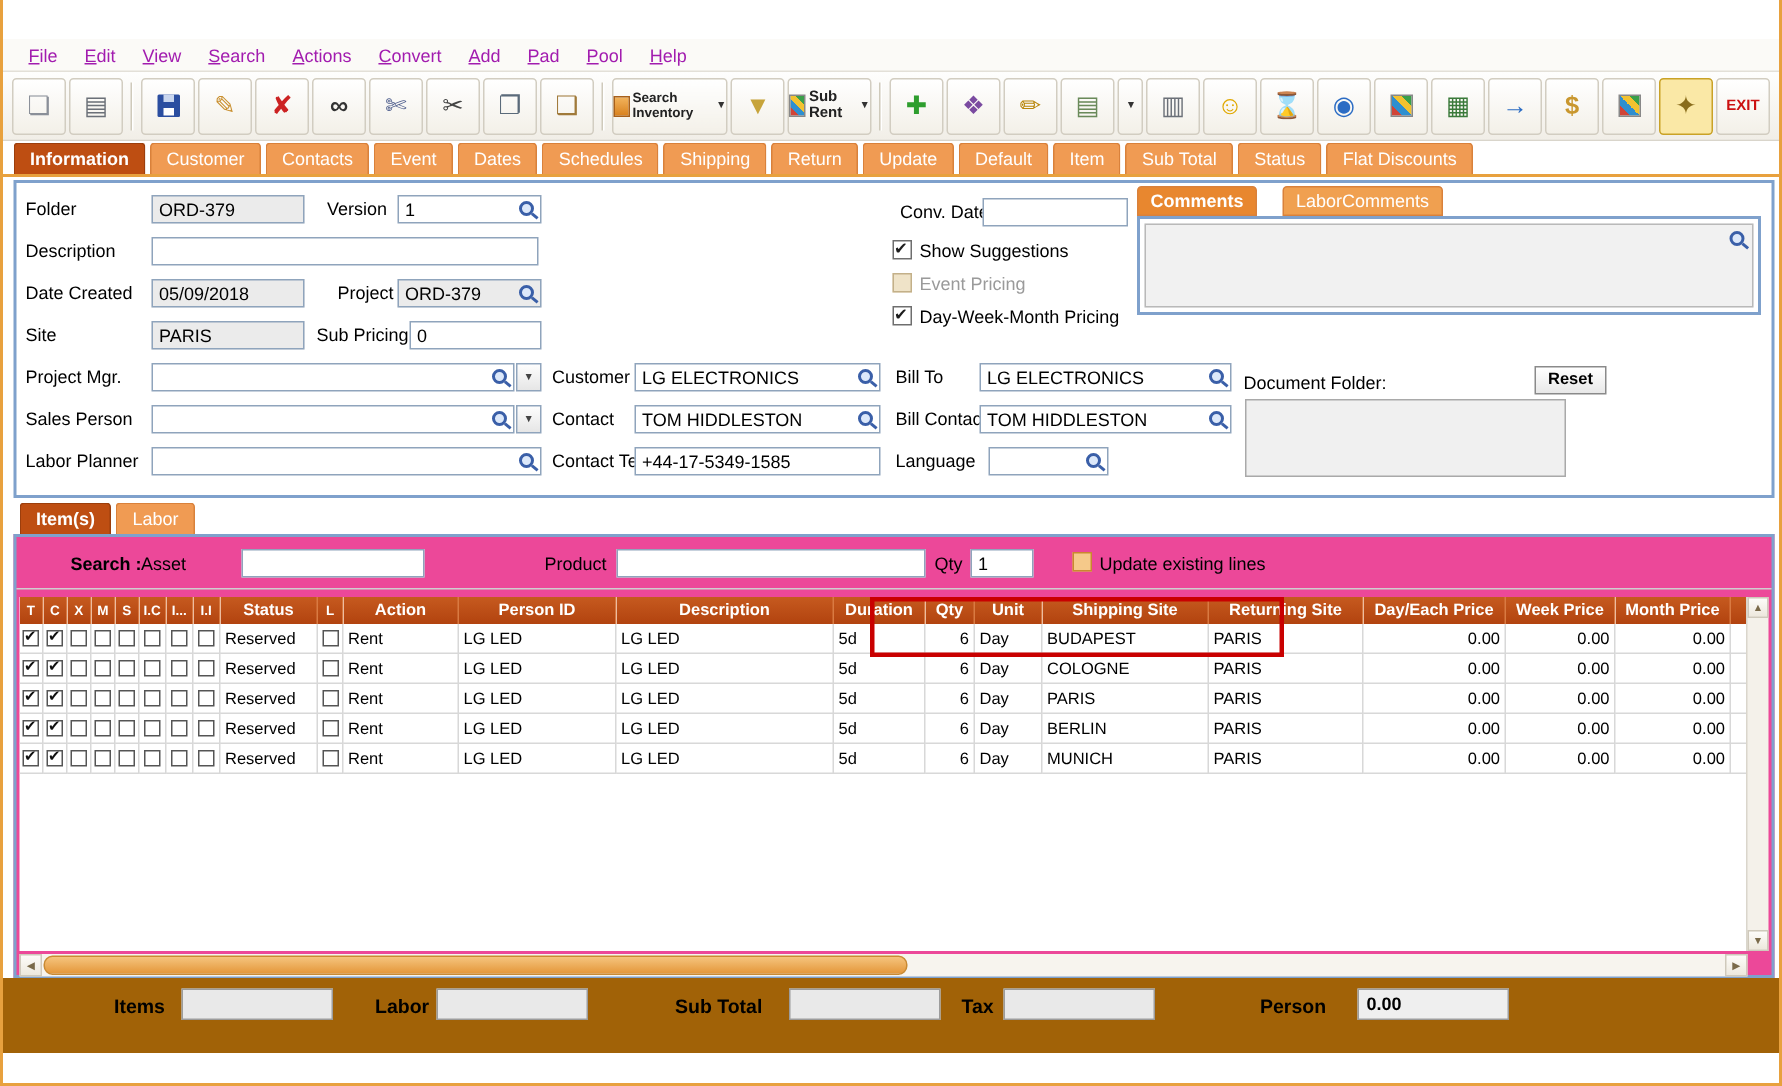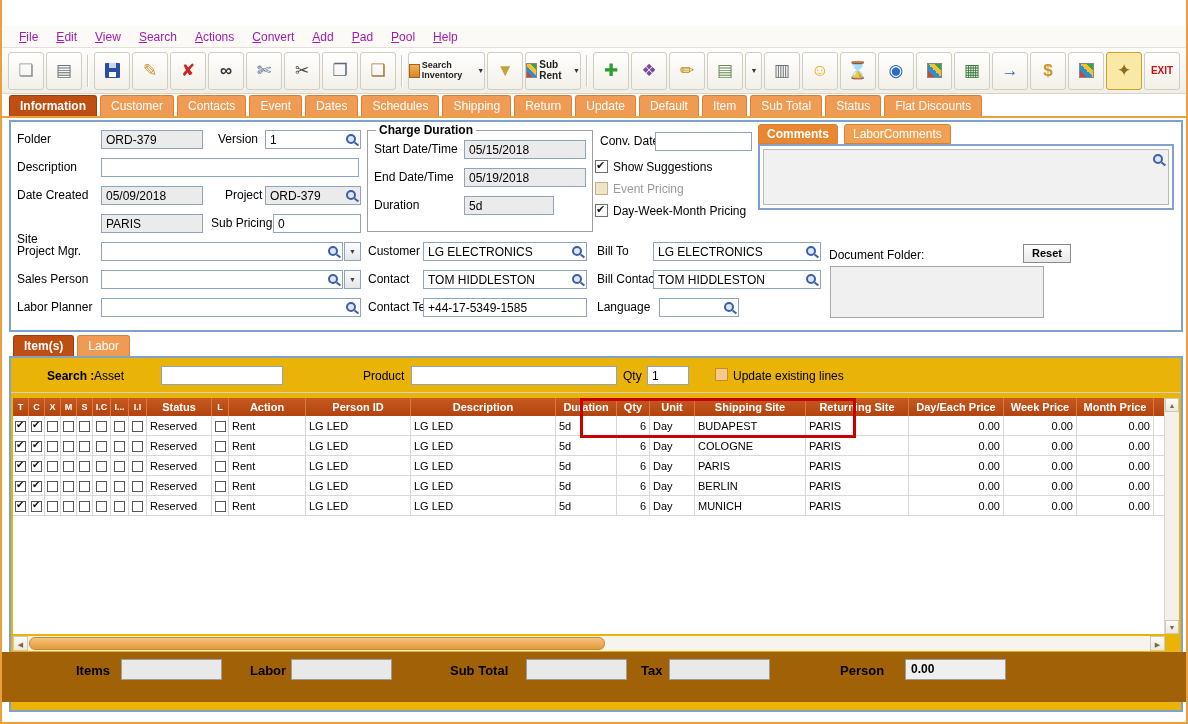--- a/index.html
+++ b/index.html
@@ -58,33 +58,33 @@
   .mag::before{content:"";position:absolute;left:1px;top:1px;width:6px;height:6px;border:2px solid #3A5FA8;border-radius:50%;background:#dce8fa}
   .mag::after{content:"";position:absolute;left:9px;top:10px;width:5px;height:2px;background:#3A5FA8;transform:rotate(40deg)}
   .dd-btn{position:absolute;width:17px;height:19px;border:1px solid #8FA4BC;box-sizing:border-box;
     background:linear-gradient(#FDFDFD,#E6E6E6);font-size:7px;text-align:center;line-height:18px;color:#444}
   .group{position:absolute;border:1px solid #9E9E9E}
   .group-title{position:absolute;top:-8px;left:8px;background:#fff;padding:0 3px;font-weight:bold;font-size:12px;white-space:nowrap}
   .cbx{position:absolute;width:13px;height:13px;border:1px solid #6E6E6E;background:#fff;box-sizing:border-box}
   .cbx.checked::after{content:"✔";position:absolute;left:0;top:-2px;font-size:11px;color:#1c1c1c}
   .cbx.disabled{background:#EFE3C8;border-color:#C3B089}
   .cbx.orange{background:#F5C98A;border-color:#C9882F}
-  .ctabs{position:absolute;left:747px;top:2px;display:flex;gap:6px}
+  .ctabs{position:absolute;left:747px;top:2px;display:flex;gap:17px}
   .ctab{background:#F0A050;color:#fff;padding:2px 8px;border:1px solid #D9813B;border-radius:3px 3px 0 0;font-size:12px}
   .ctab.active{background:#E8872F;font-weight:bold}
   .comments-box{position:absolute;left:747px;top:22px;width:416px;height:66px;border:2px solid #7FA1CC;
     background:#fff;padding:3px;box-sizing:border-box}
   .sunken{width:100%;height:100%;background:#F1F1F1;border:1px solid #B9B9B9;box-sizing:border-box;position:relative}
   .btn{position:absolute;height:19px;background:linear-gradient(#FFFFFF,#E8E8E8);border:1px solid #8A8A8A;
     box-sizing:border-box;font-size:11px;font-weight:bold;text-align:center;line-height:17px}
   .folder-box{position:absolute;background:#F0F0F0;border:1px solid #A9A9A9;box-sizing:border-box}
   
   .items-tabbar{position:absolute;left:7px;top:336px;height:20px;display:flex;gap:3px;padding-left:4px;align-items:flex-end}
-  .items-panel{position:absolute;left:7px;top:356px;width:1174px;height:356px;border:2px solid #7FA1CC;
-    background:#eab308;box-sizing:border-box}
+  .items-panel{position:absolute;left:7px;top:356px;width:1174px;height:296px;border:2px solid #7FA1CC;
+    background:#ec4899;box-sizing:border-box}
   .search-sep{position:absolute;left:0;right:0;top:34px;border-top:1px solid #CFCFCF}
   .table-wrap{position:absolute;left:2px;top:40px;width:1152px;height:236px;overflow:hidden;background:#fff}
   table{border-collapse:collapse;table-layout:fixed;width:1174px}
   th{background:linear-gradient(#C65A1F,#B2430F);color:#fff;font-weight:bold;font-size:11px;height:18px;
     border-right:1px solid #D97A42;padding:0 2px;overflow:hidden;white-space:nowrap;text-align:center}
   th.th-s{font-size:9px;padding:0}
   td{height:19px;font-size:11px;border-right:1px solid #D8D8D8;border-bottom:1px solid #D8D8D8;
     padding:0 3px;white-space:nowrap;overflow:hidden;background:#fff}
   td.num{text-align:right}
   td.chk{text-align:center;padding:0}
@@ -247,45 +247,36 @@
     <div class="fld" style="left:254px;top:8px;width:96px"><span>1</span><span class="mag"></span></div>
 
     <span class="lbl" style="left:6px;top:38px">Description</span>
     <div class="fld" style="left:90px;top:36px;width:258px"></div>
 
     <span class="lbl" style="left:6px;top:66px">Date Created</span>
     <div class="fld ro" style="left:90px;top:64px;width:102px">05/09/2018</div>
     <span class="lbl" style="left:214px;top:66px">Project</span>
     <div class="fld ro" style="left:254px;top:64px;width:96px"><span>ORD-379</span><span class="mag"></span></div>
 
-    <span class="lbl" style="left:6px;top:110px">Site</span>
+    <span class="lbl" style="left:6px;top:94px">Site</span>
     <div class="fld ro" style="left:90px;top:92px;width:102px">PARIS</div>
     <span class="lbl" style="left:200px;top:94px">Sub Pricing</span>
     <div class="fld" style="left:262px;top:92px;width:88px">0</div>
 
     <span class="lbl" style="left:6px;top:122px">Project Mgr.</span>
     <div class="fld" style="left:90px;top:120px;width:242px"><span></span><span class="mag"></span></div>
     <span class="dd-btn" style="left:333px;top:120px">▼</span>
 
     <span class="lbl" style="left:6px;top:150px">Sales Person</span>
     <div class="fld" style="left:90px;top:148px;width:242px"><span></span><span class="mag"></span></div>
     <span class="dd-btn" style="left:333px;top:148px">▼</span>
 
     <span class="lbl" style="left:6px;top:178px">Labor Planner</span>
     <div class="fld" style="left:90px;top:176px;width:260px"><span></span><span class="mag"></span></div>
 
-    <div class="group" style="left:356px;top:8px;width:224px;height:100px">
-      <span class="group-title">Charge Duration</span>
-      <span class="lbl" style="left:6px;top:11px">Start Date/Time</span>
-      <div class="fld ro" style="left:96px;top:9px;width:122px">05/15/2018</div>
-      <span class="lbl" style="left:6px;top:39px">End Date/Time</span>
-      <div class="fld ro" style="left:96px;top:37px;width:122px">05/19/2018</div>
-      <span class="lbl" style="left:6px;top:67px">Duration</span>
-      <div class="fld ro" style="left:96px;top:65px;width:90px">5d</div>
-    </div>
 
     <span class="lbl" style="left:589px;top:12px">Conv. Date</span>
     <div class="fld" style="left:644px;top:10px;width:97px"></div>
 
     <span class="cbx checked" style="left:584px;top:38px"></span>
     <span class="lbl" style="left:602px;top:38px">Show Suggestions</span>
     <span class="cbx disabled" style="left:584px;top:60px"></span>
     <span class="lbl" style="left:602px;top:60px;color:#9A9A9A">Event Pricing</span>
     <span class="cbx checked" style="left:584px;top:82px"></span>
     <span class="lbl" style="left:602px;top:82px">Day-Week-Month Pricing</span>

